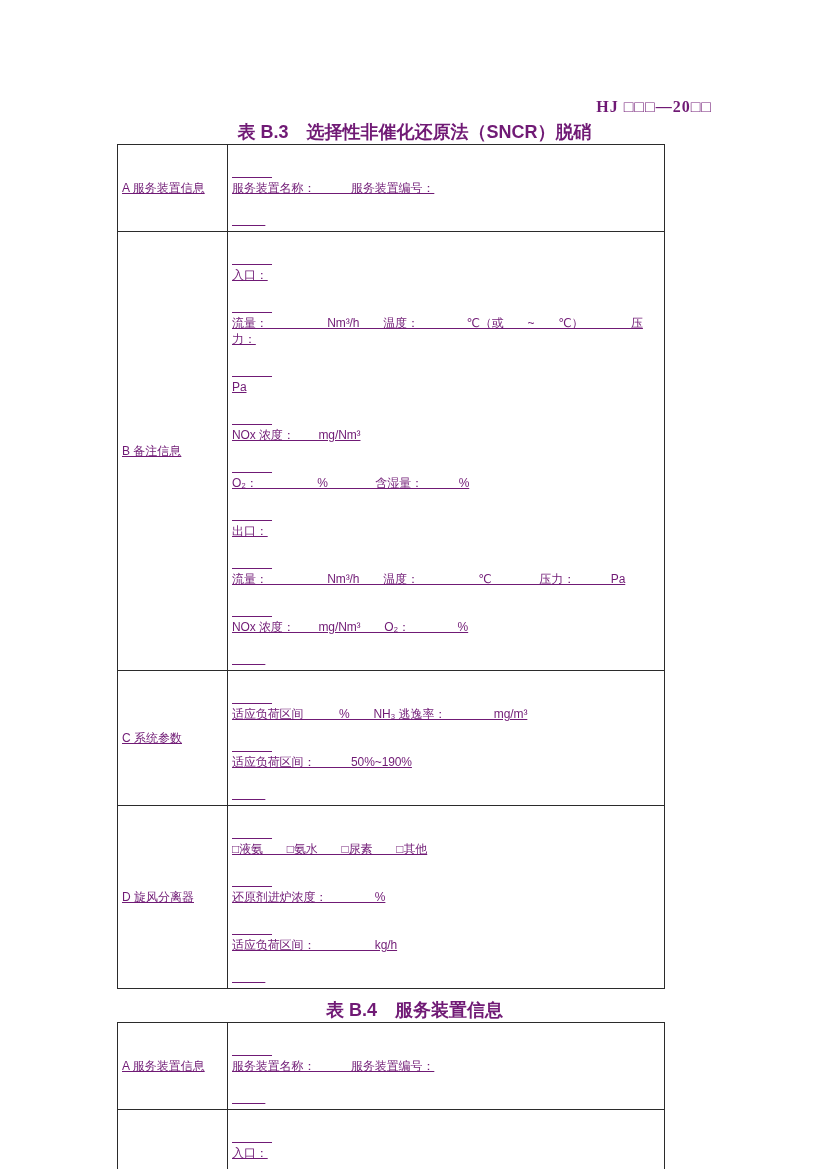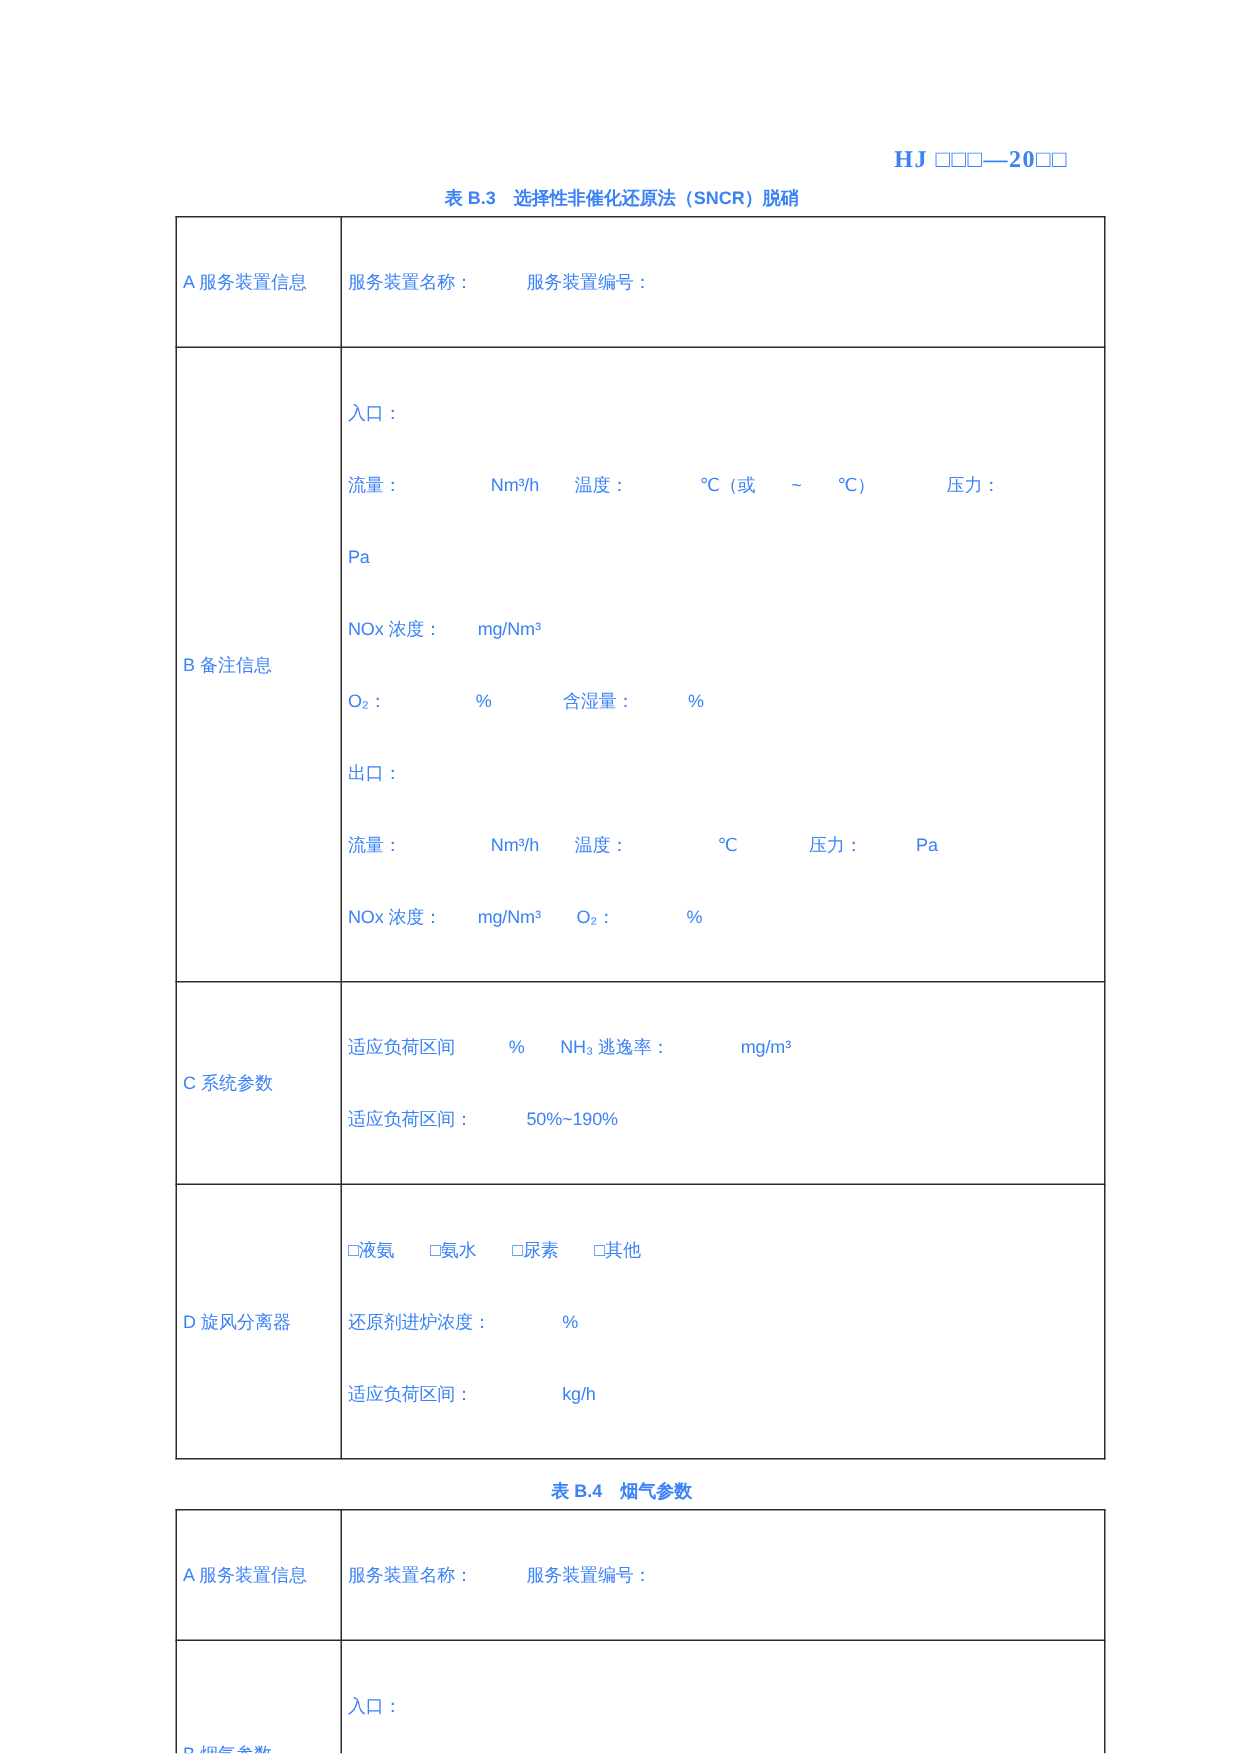--- a/index.html
+++ b/index.html
@@ -1,24 +1,24 @@
 <!DOCTYPE html>
 <html><head>
 <meta charset="utf-8">
 <style>
   html,body{margin:0;padding:0;background:#fff;}
   .page{position:relative;width:826px;height:1169px;background:#ffffff;overflow:hidden;
-        font-family:"Liberation Sans","DejaVu Sans",sans-serif;color:#3b82f6;}
+        font-family:"Liberation Sans","DejaVu Sans",sans-serif;color:#701a75;}
   .content{position:absolute;left:117px;top:97px;width:595px;}
   .doc-code{font-family:"Liberation Serif","DejaVu Serif",serif;font-weight:bold;
             font-size:16px;line-height:20px;text-align:right;letter-spacing:1px;}
-  .tbl-title{font-size:12px;font-weight:bold;text-align:center;line-height:18px;
+  .tbl-title{font-size:18px;font-weight:bold;text-align:center;line-height:18px;
              margin:12px 0 3px 0;}
   .tbl-title.first{margin-top:6px;}
-  table.form{width:620px;border-collapse:collapse;table-layout:fixed;}
+  table.form{width:548px;border-collapse:collapse;table-layout:fixed;text-decoration:underline;}
   table.form td{border:1px solid #2b2b2b;padding:3px 4px;vertical-align:middle;
                 font-size:12px;line-height:16px;}
   td.lbl{white-space:pre-wrap;}
   td.val{white-space:pre-wrap;}
   .ln{white-space:pre-wrap;letter-spacing:-0.1px;}
   col.c-label{width:110px;}
   td.empty{height:16px;}
 </style>
 </head>
 <body>
@@ -65,21 +65,21 @@
           <td class="lbl">D 旋风分离器</td>
           <td class="val">
             <div class="ln">□液氨　　□氨水　　□尿素　　□其他</div>
             <div class="ln">还原剂进炉浓度：　　　　%</div>
             <div class="ln">适应负荷区间：　　　　　kg/h</div>
           </td>
         </tr>
       </tbody>
     </table>
 
-    <div class="tbl-title">表 B.4　烟气参数</div>
+    <div class="tbl-title">表 B.4　服务装置信息</div>
     <table class="form">
       <colgroup>
           <col class="c-label">
           <col>
         </colgroup>
       <tbody>
         <tr>
           <td class="lbl">A 服务装置信息</td>
           <td class="val">
             <div class="ln">服务装置名称：　　　服务装置编号：</div>

